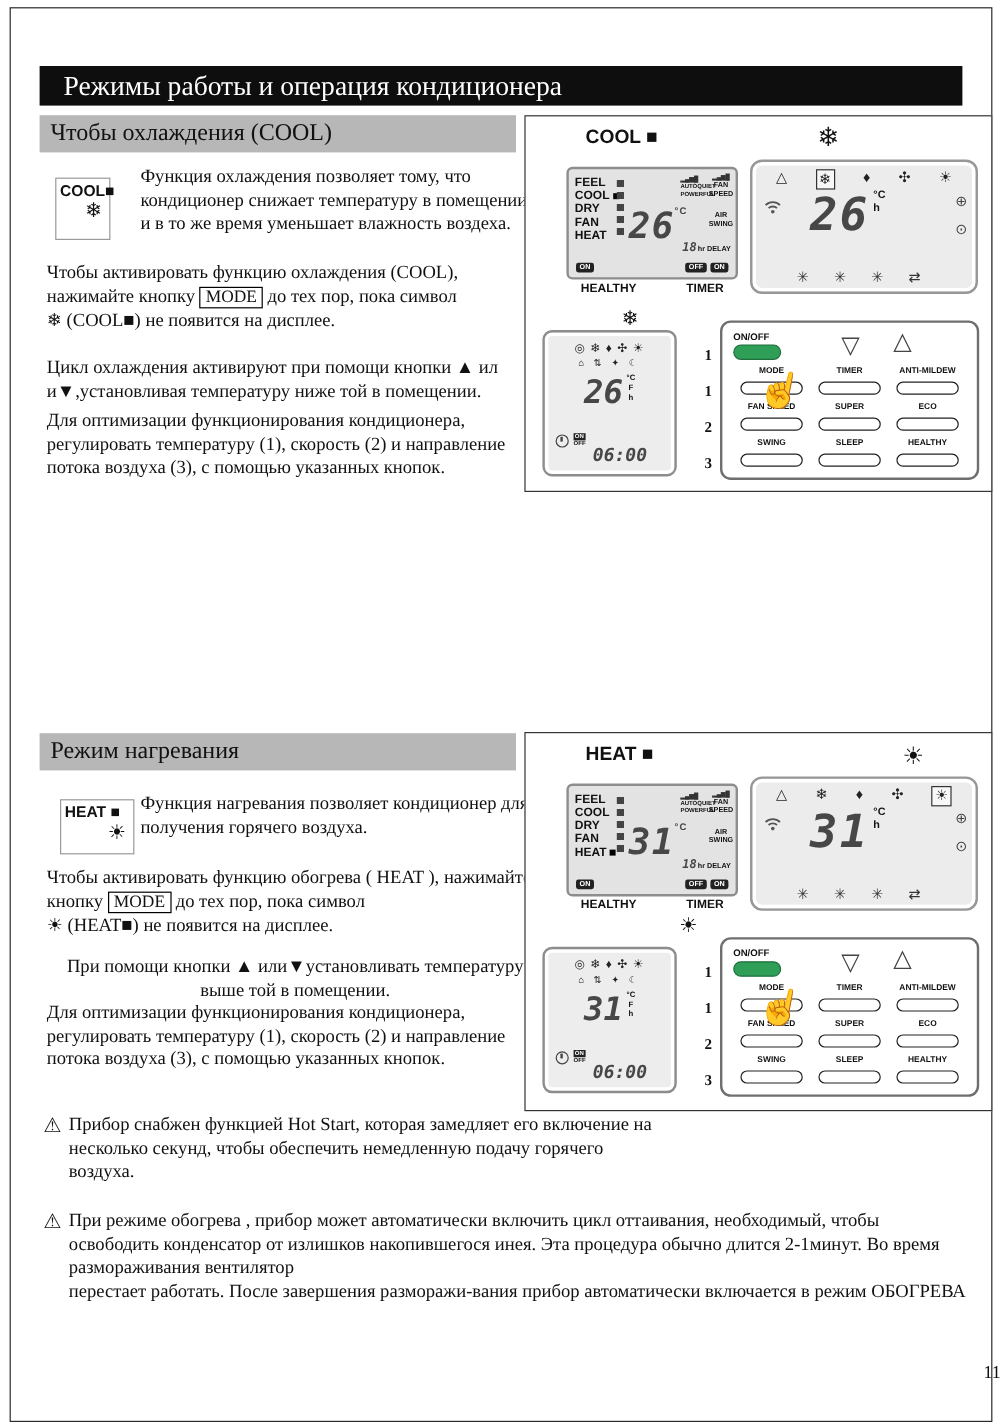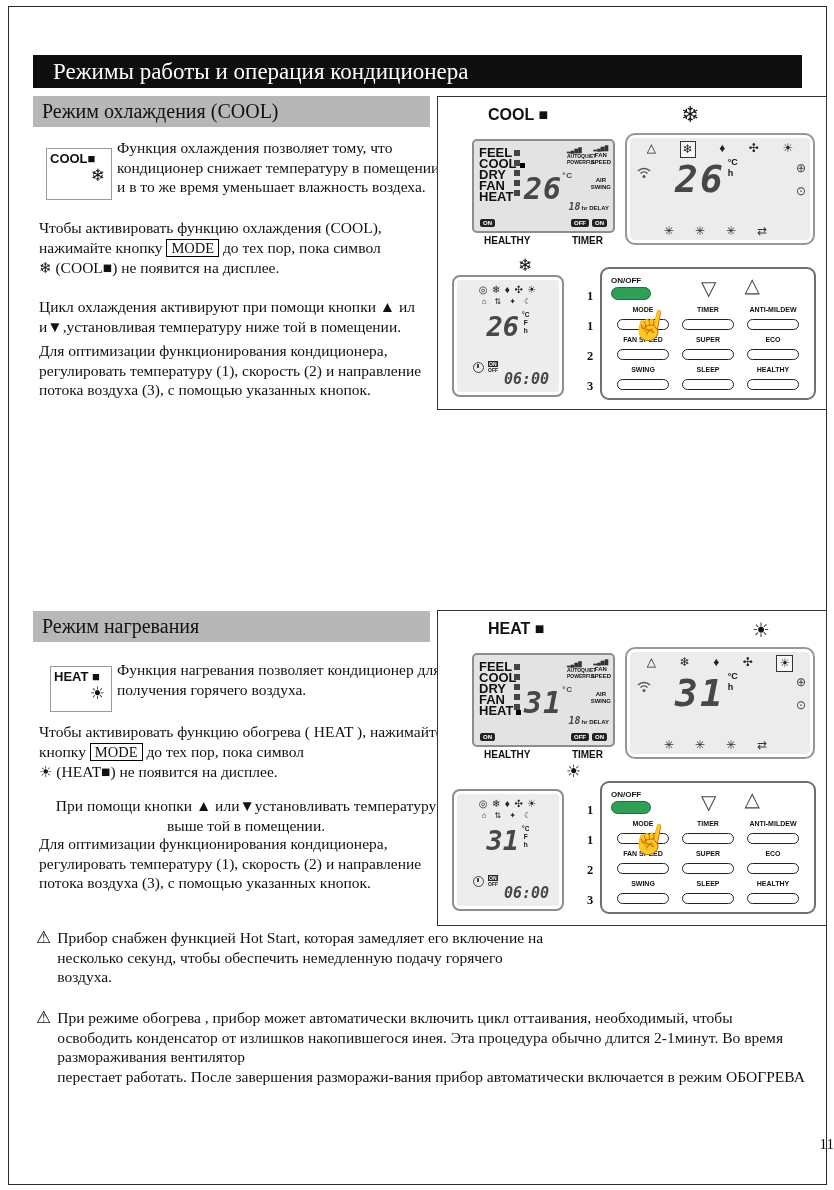--- a/index.html
+++ b/index.html
@@ -32,41 +32,41 @@
   #cool-optimize{left:39px;top:341px;width:414px;}
   #heat-intro{left:117px;top:660px;width:332px;}
   #heat-activate{left:39px;top:722px;width:406px;}
   #heat-cycle{left:39px;top:796px;width:414px;text-align:center;}
   #heat-optimize{left:39px;top:834px;width:414px;}
   .mode-box{border:1px solid #000;padding:0 4px;font-size:14.5px;}
   .inline-ic{font-size:15px;}
 
   
   .badge{position:absolute;border:1px solid #9a9a9a;background:#fff;box-sizing:border-box;padding:2px 3px;}
-  #cool-badge{left:46px;top:148px;width:66px;height:52px;}
+  #cool-badge{left:46px;top:148px;width:46px;height:52px;}
   #heat-badge{left:50px;top:666px;width:62px;height:46px;}
   .badge-label{font-family:"Liberation Sans",sans-serif;font-weight:bold;font-size:13px;}
   .badge-icon{text-align:right;padding-right:3px;font-size:17px;line-height:20px;}
 
   
   .panel{position:absolute;left:437px;width:390px;border:1px solid #333;background:#fff;box-sizing:border-box;}
   #cool-panel{top:96px;height:314px;}
   #heat-panel{top:610px;height:316px;}
   .pm-label{position:absolute;left:50px;top:9px;font-family:"Liberation Sans",sans-serif;font-weight:bold;font-size:16px;}
   .big-icon{position:absolute;font-size:22px;color:#111;}
   #cool-panel .big-icon{left:243px;top:5px;}
   #heat-panel .big-icon{left:314px;top:7px;font-size:20px;}
   .mid-icon{position:absolute;font-size:17px;color:#111;}
   #cool-panel .mid-icon{left:80px;top:158px;}
   #heat-panel .mid-icon{left:128px;top:150px;}
 
   
   .lcda{position:absolute;left:34px;top:42px;width:143px;}
   .lcda-screen{position:relative;height:94px;background:#e3e3e3;border:2px solid #8d8d8d;border-radius:5px;box-sizing:border-box;}
-  .modes{position:absolute;left:5px;top:6px;font-family:"Liberation Sans",sans-serif;font-weight:bold;font-size:13px;line-height:11px;}
+  .modes{position:absolute;left:5px;top:6px;font-family:"Liberation Sans",sans-serif;font-weight:bold;font-size:10px;line-height:11px;}
   .mk{display:inline-block;width:5px;height:5px;background:#000;margin-left:3px;}
   .vbars{position:absolute;left:40px;top:9px;width:6px;height:50px;background:repeating-linear-gradient(to bottom,#444 0 6px,transparent 6px 10px);}
   .seg{font-family:"DejaVu Sans Mono",monospace;font-weight:bold;font-style:italic;color:#474747;margin-top:24px;}
   .seg-temp{position:absolute;left:50px;top:6px;font-size:30px;letter-spacing:1px;}
   .degc{font-family:"Liberation Sans",sans-serif;font-style:normal;font-weight:bold;font-size:8px;vertical-align:top;}
   .aq{position:absolute;left:93px;top:6px;width:30px;font-family:"Liberation Sans",sans-serif;font-weight:bold;font-size:5px;line-height:6px;}
   .bars{font-size:5px;letter-spacing:0;color:#333;font-style:normal;}
   .fs{position:absolute;right:2px;top:4px;font-family:"Liberation Sans",sans-serif;font-weight:bold;font-size:6px;line-height:7px;text-align:center;}
   .as{position:absolute;right:2px;top:36px;font-family:"Liberation Sans",sans-serif;font-weight:bold;font-size:6px;line-height:7px;text-align:center;}
   .delay{position:absolute;right:4px;top:60px;font-family:"Liberation Sans",sans-serif;font-weight:bold;font-size:6px;}
@@ -91,21 +91,21 @@
 
   
   .lcdc{position:absolute;left:14px;top:178px;width:112px;height:122px;background:#ededed;border:2px solid #8d8d8d;
         border-radius:8px;box-shadow:inset 0 0 0 3px #fff;box-sizing:border-box;padding:7px 6px;}
   .lcdc-icons1{font-size:10px;letter-spacing:1px;text-align:center;color:#222;}
   .lcdc-icons2{font-size:8px;letter-spacing:3px;text-align:center;margin-top:2px;color:#222;}
   .lcdc-temp{text-align:center;margin-top:5px;}
   .seg-c{font-size:27px;}
   .cfh{display:inline-flex;flex-direction:column;vertical-align:top;font-family:"Liberation Sans",sans-serif;
        font-weight:bold;font-size:6.5px;line-height:8px;margin-left:3px;}
-  .lcdc-time{position:absolute;left:19px;right:9px;bottom:7px;display:flex;align-items:center;gap:4px;}
+  .lcdc-time{position:absolute;left:9px;right:9px;bottom:7px;display:flex;align-items:center;gap:4px;}
   .clock{display:inline-block;width:9px;height:9px;border:1.5px solid #444;border-radius:50%;position:relative;}
   .clock::after{content:"";position:absolute;left:3px;top:1.5px;width:1.5px;height:3.5px;background:#444;}
   .onoff-mini{display:flex;flex-direction:column;font-family:"Liberation Sans",sans-serif;font-weight:bold;font-size:5px;line-height:6px;}
   .onoff-mini span:first-child{background:#222;color:#fff;padding:0 1px;}
   .seg-t{font-size:15px;margin-left:2px;}
 
   
   .steps{position:absolute;left:149px;top:191px;display:flex;flex-direction:column;gap:14px;align-items:center;
          font-weight:bold;font-size:12.5px;line-height:16px;}
 
@@ -137,21 +137,21 @@
 </head>
 <body>
 
 <div class="frame"></div>
 
 <div class="title-bar">
   <span>Режимы работы и операция кондиционера</span>
 </div>
 
 <div class="section-hdr" id="cool-hdr">
-  <span>Режим охлаждения (COOL)</span>
+  <span>Чтобы охлаждения (COOL)</span>
 </div>
 
 <div class="badge" id="cool-badge">
   <div class="badge-label">COOL■</div>
   <div class="badge-icon">❄</div>
 </div>
 
 <p class="tblock" id="cool-intro">Функция охлаждения позволяет тому, что кондиционер снижает температуру в помещении и в то же время уменьшает влажность воздеха.</p>
 
 <p class="tblock" id="cool-activate">

